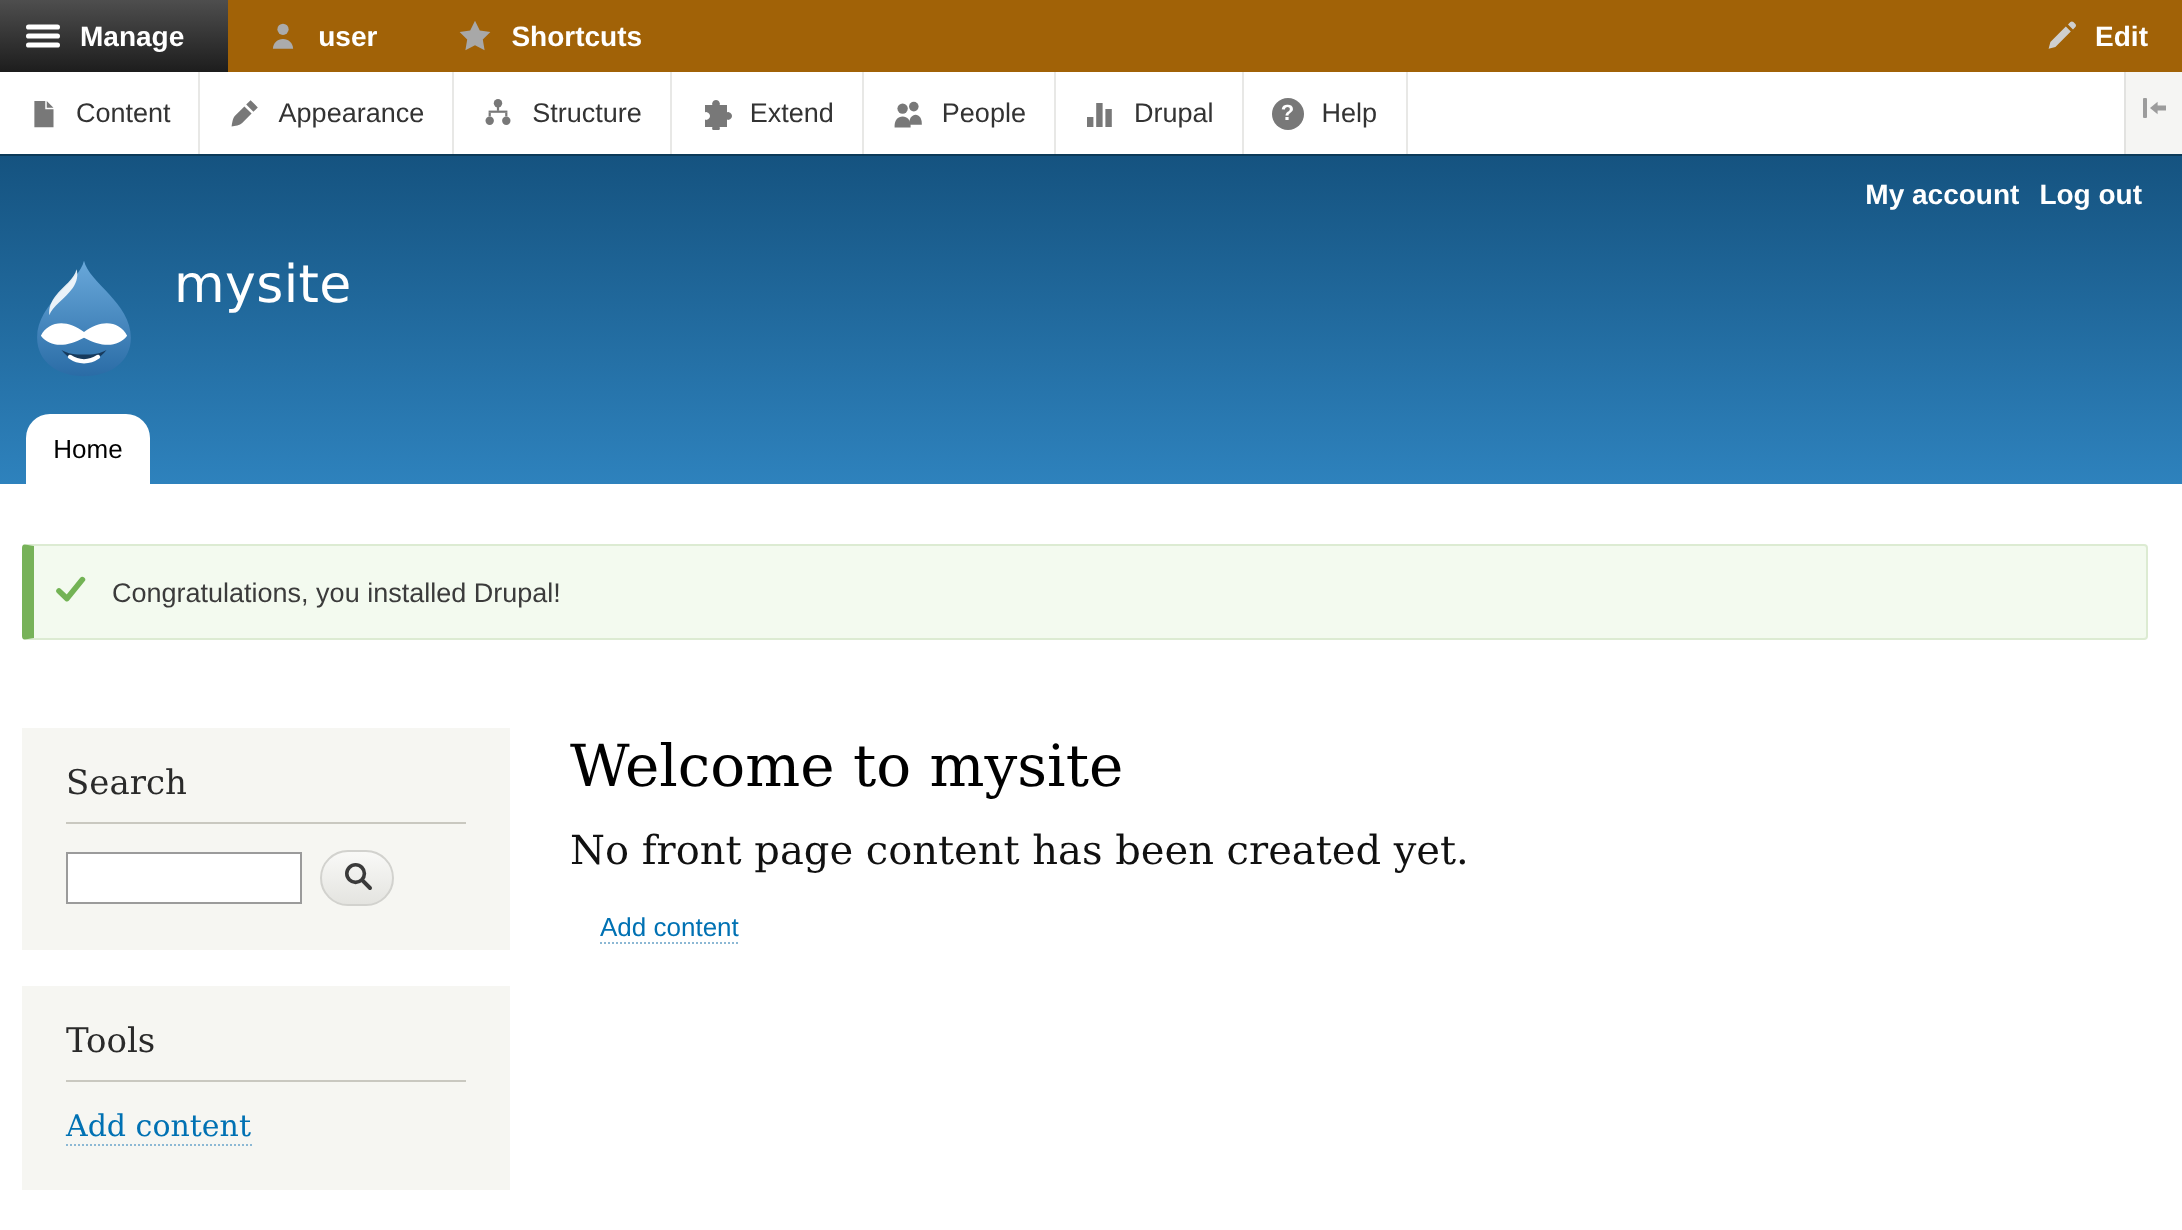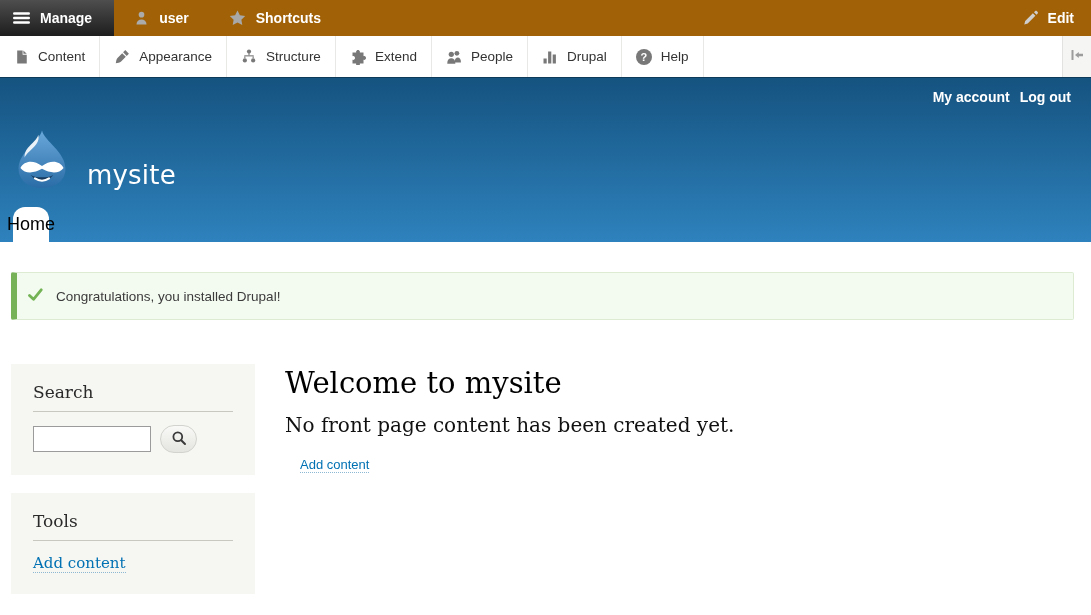--- a/index.html
+++ b/index.html
@@ -36,28 +36,28 @@
   .q-circle { width:16px; height:16px; border-radius:50%; background:#787878; color:#fff;
     font-size:11px; font-weight:bold; display:flex; align-items:center; justify-content:center; }
 
   
   .site-header {
     height:165px; border-top:1px solid #0c3a58; position:relative;
     background:linear-gradient(180deg,#155380 0%,#2e82bd 100%);
   }
   .account-links { position:absolute; top:11px; right:20px; display:flex; gap:10px; }
   .account-links a { color:#fff; font-size:14px; font-weight:600; text-decoration:none; cursor:pointer; }
-  .branding { position:absolute; left:12px; top:50px; display:flex; align-items:flex-end; gap:15px; }
+  .branding { position:absolute; left:12px; top:50px; display:flex; align-items:flex-start; gap:15px; }
   .site-logo { width:60px; height:62px; display:block; }
   .site-name { color:#fff; font-family:"DejaVu Sans", sans-serif; font-size:26px; letter-spacing:.2px;
     text-decoration:none; cursor:pointer; }
   .home-tab {
-    position:absolute; left:13px; bottom:0; width:36px; height:35px; background:#fff;
+    position:absolute; left:13px; bottom:0; width:62px; height:35px; background:#fff;
     border-radius:12px 12px 0 0; display:flex; align-items:center; justify-content:center;
-    font-size:18px; color:#000; cursor:pointer;
+    font-size:13px; color:#000; cursor:pointer;
   }
 
   
   .messages-region { margin:30px 17px 0 11px; }
   .status-message {
     background:#f3faef; border:1px solid #dcebd2; border-left:6px solid #77b259;
     border-radius:2px; padding:15px 16px 15px 11px;
     display:flex; align-items:center; gap:13px; font-size:13.5px; color:#3b3b3b;
   }
 

